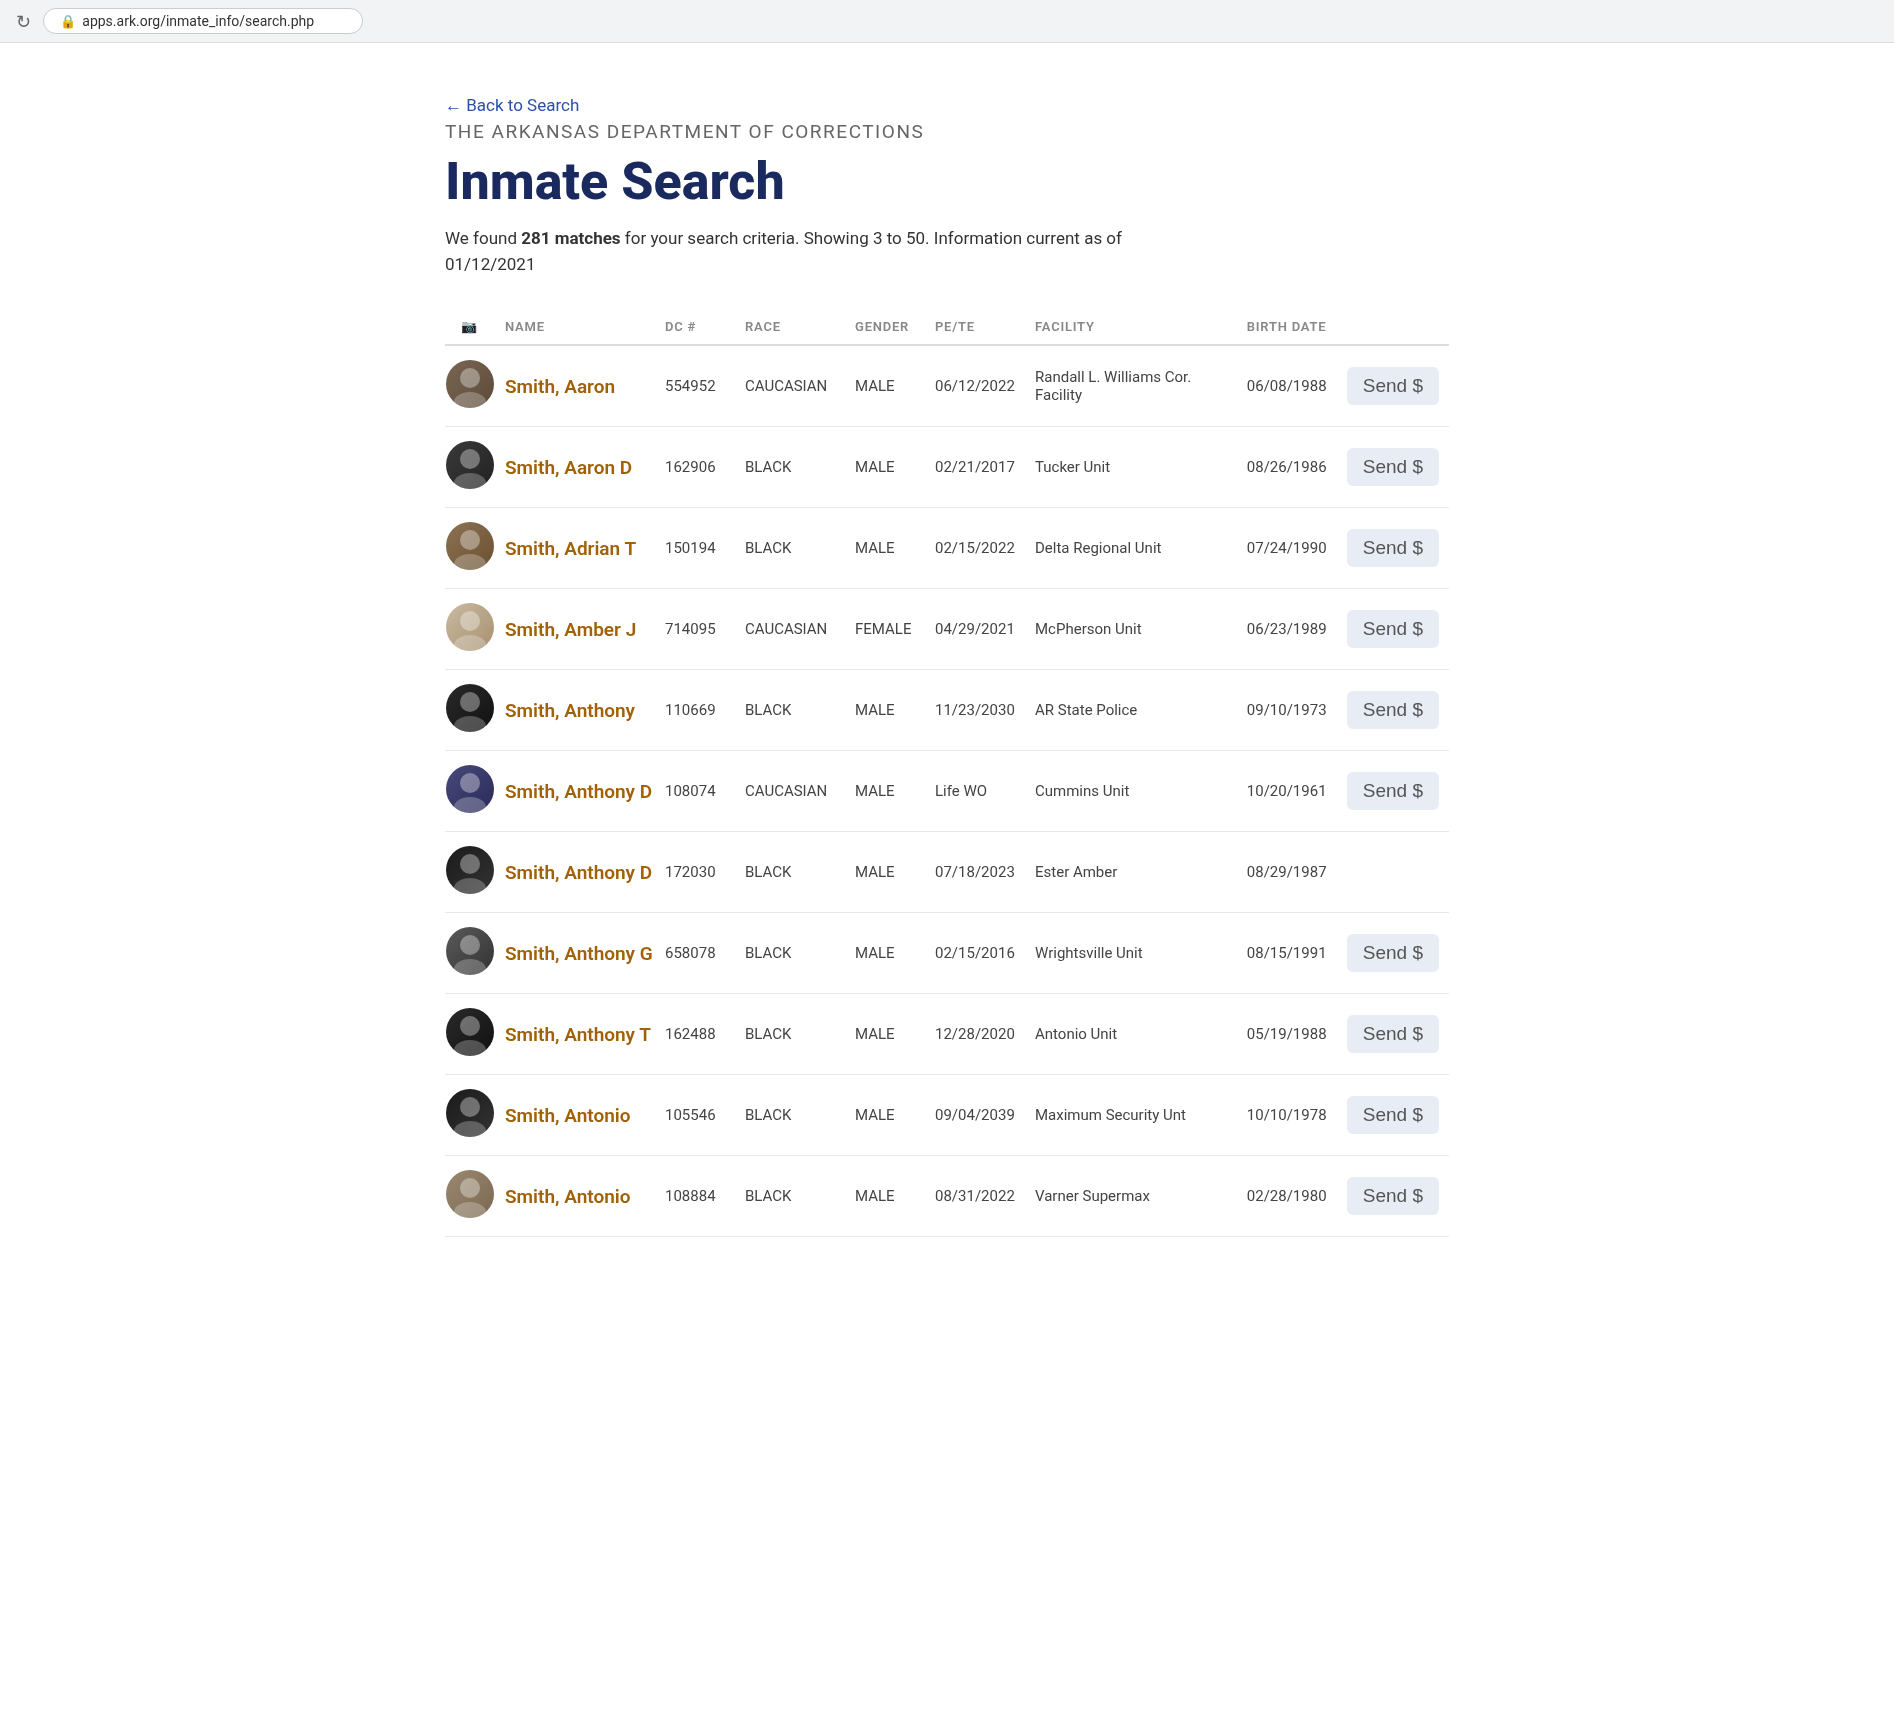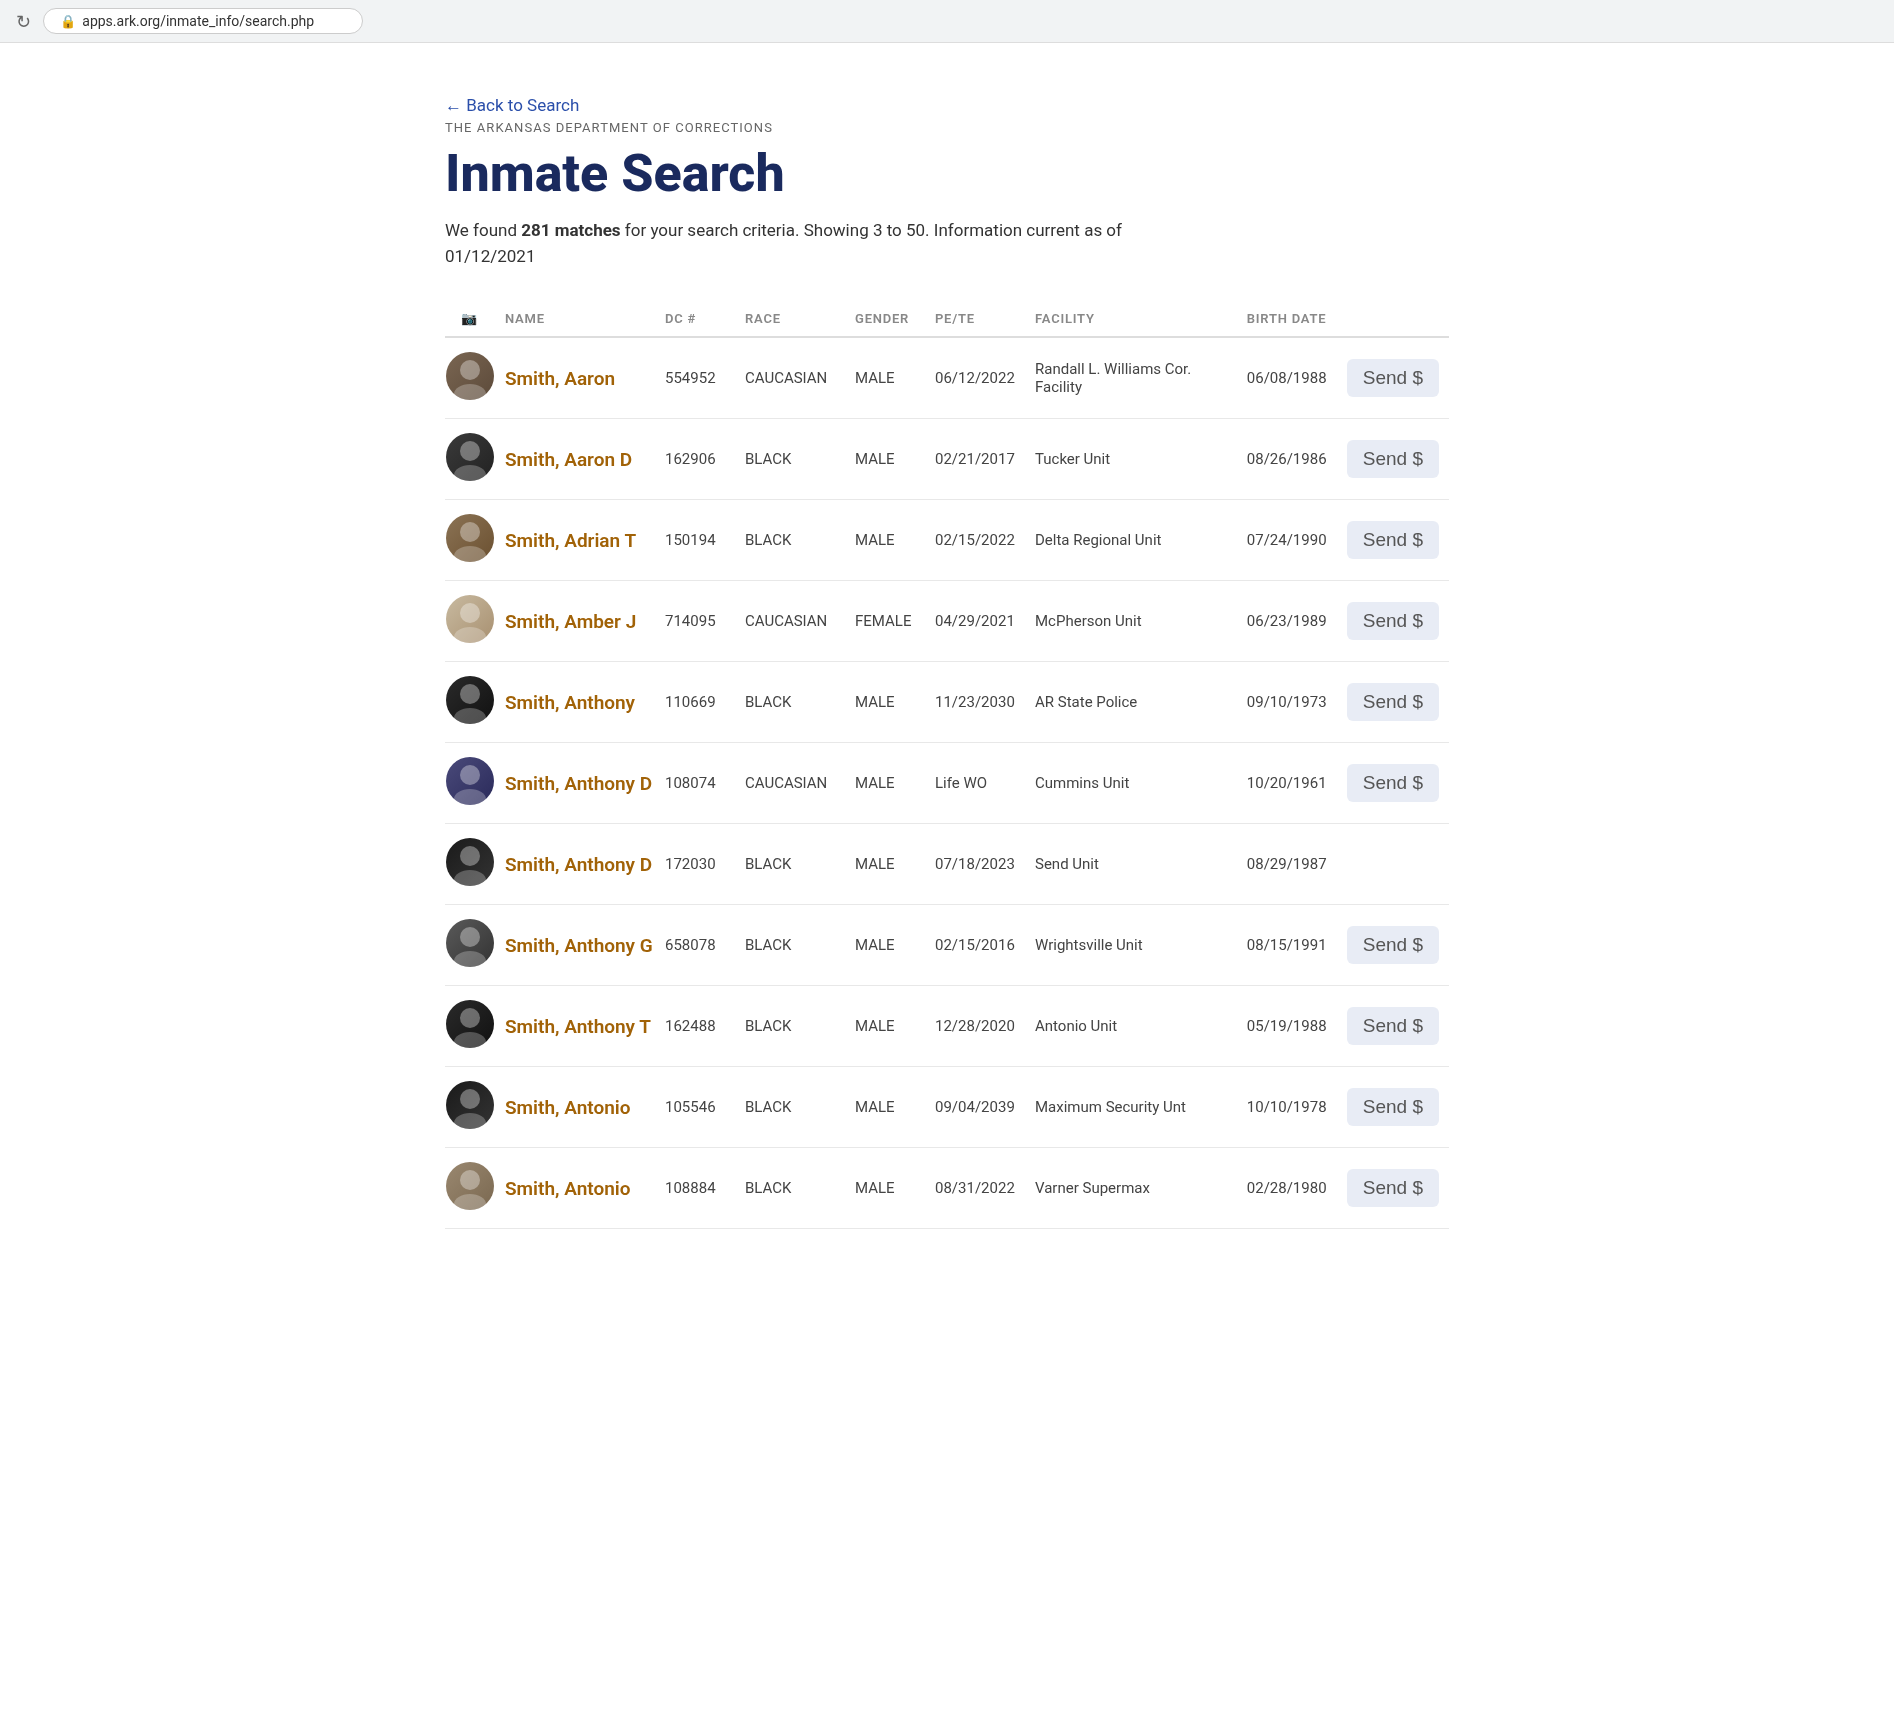--- a/index.html
+++ b/index.html
@@ -44,21 +44,21 @@
     .back-link {
       color: #2b4faa;
       font-size: 17px;
       text-decoration: none;
       display: inline-flex;
       align-items: center;
       gap: 6px;
       margin-bottom: 4px;
     }
     .dept-subtitle {
-      font-size: 13px;
+      font-size: 19px;
       color: #666;
       letter-spacing: 0.08em;
       text-transform: uppercase;
       margin-bottom: 10px;
     }
     .page-title {
       font-size: 52px;
       font-weight: 800;
       color: #1a2a5e;
       margin-bottom: 16px;
@@ -294,21 +294,21 @@
               <svg width="48" height="48" viewBox="0 0 48 48" xmlns="http://www.w3.org/2000/svg">
       <circle cx="24" cy="18" r="10" fill="rgba(255,255,255,0.35)"></circle>
       <ellipse cx="24" cy="42" rx="16" ry="10" fill="rgba(255,255,255,0.25)"></ellipse>
     </svg>
             </div></td>
           <td><a href="#" class="inmate-name">Smith, Anthony D</a></td>
           <td>172030</td>
           <td>BLACK</td>
           <td>MALE</td>
           <td>07/18/2023</td>
-          <td>Send Unit</td>
+          <td>Ester Amber</td>
           <td>08/29/1987</td>
           <td></td>
         </tr>
         <tr>
           <td><div class="avatar-placeholder av9">
               <svg width="48" height="48" viewBox="0 0 48 48" xmlns="http://www.w3.org/2000/svg">
       <circle cx="24" cy="18" r="10" fill="rgba(255,255,255,0.35)"></circle>
       <ellipse cx="24" cy="42" rx="16" ry="10" fill="rgba(255,255,255,0.25)"></ellipse>
     </svg>
             </div></td>

